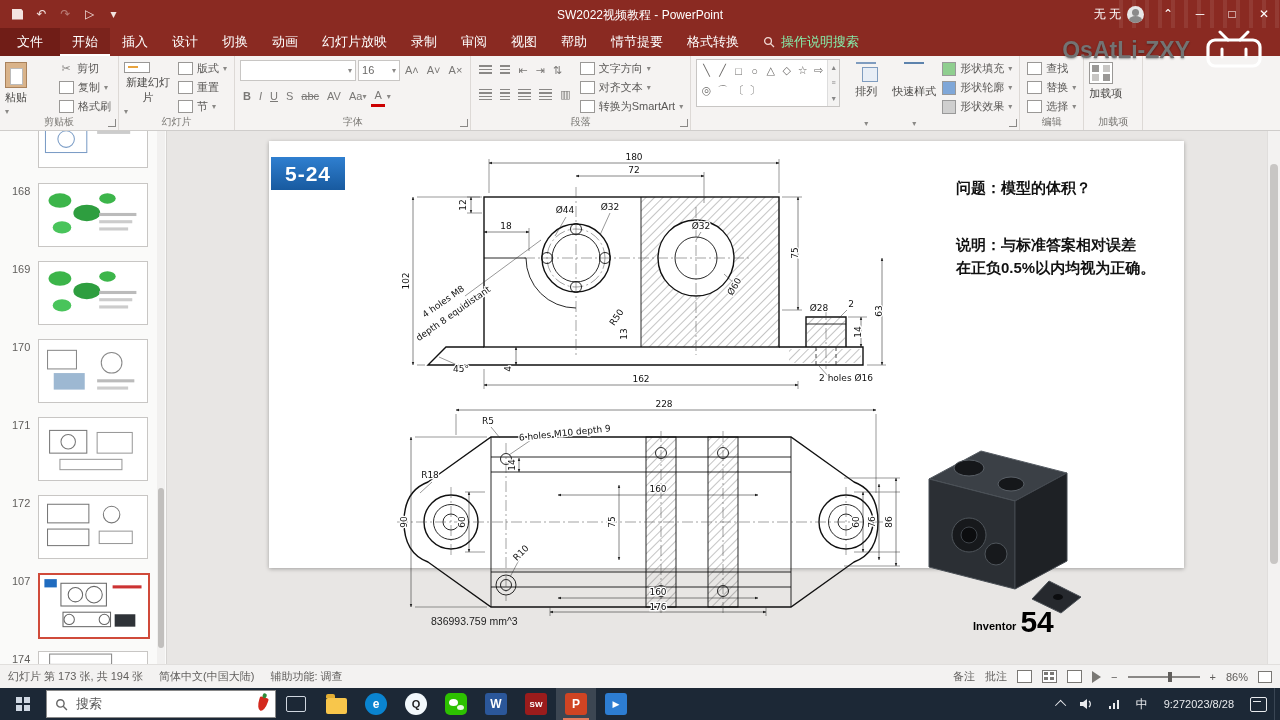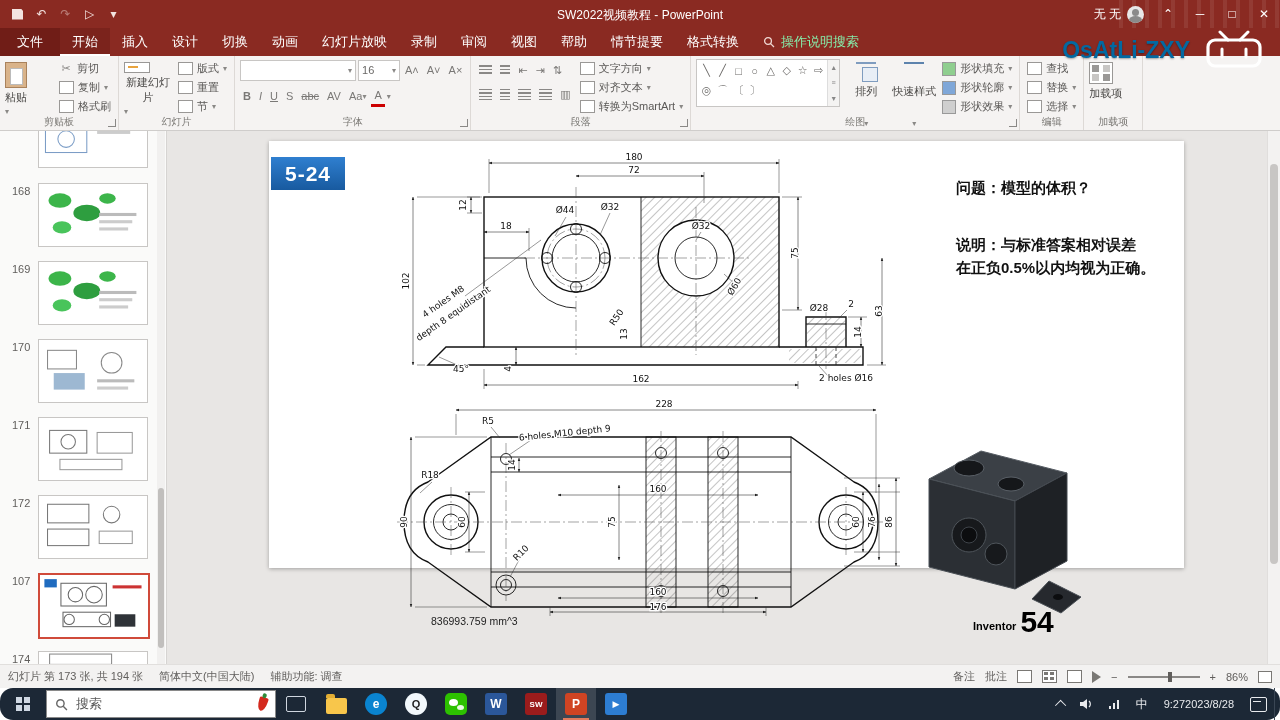--- a/index.html
+++ b/index.html
@@ -66,21 +66,21 @@
   .ic-arrange::after{content:"";position:absolute;left:5px;top:4px;width:14px;height:13px;background:#e8eef6;border:1px solid #7f9cbf;}
   .ic-quick{width:18px;height:16px;background:linear-gradient(135deg,#9ec3e8,#3f76b4);border:1px solid #5d83ad;}
   .ic-grid{width:22px;height:20px;background:
     linear-gradient(#9a9896 0 0) left 2px top 2px/7px 7px no-repeat,
     linear-gradient(#c8c6c4 0 0) right 2px top 2px/7px 7px no-repeat,
     linear-gradient(#c8c6c4 0 0) left 2px bottom 2px/7px 7px no-repeat,
     linear-gradient(#9a9896 0 0) right 2px bottom 2px/7px 7px no-repeat,#fff;border:1px solid #9a9896;}
 
   
   .watermark{position:absolute;top:30px;right:14px;display:flex;align-items:center;gap:12px;z-index:40;
-    color:#0369a1;font-weight:bold;font-size:23px;text-shadow:0 1px 2px rgba(0,0,0,.35);pointer-events:none;}
+    color:#737373;font-weight:bold;font-size:23px;text-shadow:0 1px 2px rgba(0,0,0,.35);pointer-events:none;}
 
   
   #workspace{position:absolute;top:130px;left:0;right:0;bottom:55px;display:flex;}
   #panel{width:166px;background:#fafaf9;border-right:1px solid #d6d4d2;position:relative;overflow:hidden;}
   .tnum{position:absolute;left:12px;font-size:11px;color:#605e5c;}
   .tbox{position:absolute;left:38px;width:108px;height:62px;background:#fff;border:1px solid #c8c6c4;overflow:hidden;}
   .tbox.sel{border:2px solid #d04a3a;}
   .tbox svg{width:100%;height:100%;}
   .pscroll{position:absolute;right:1px;top:0;bottom:0;width:8px;background:#f1f0ef;}
   .pthumb{position:absolute;right:1px;width:6px;border-radius:3px;background:#c1bfbd;}
@@ -118,21 +118,21 @@
     display:flex;align-items:center;font-size:11px;color:#605e5c;padding:0 8px;gap:16px;}
   .sright{margin-left:auto;display:flex;align-items:center;gap:10px;}
   .vic{width:13px;height:11px;border:1px solid #7a7874;background:#fff;}
   .vic.grid{background:linear-gradient(#7a7874 0 0) 1px 1px/4px 3px no-repeat,linear-gradient(#7a7874 0 0) 7px 1px/4px 3px no-repeat,linear-gradient(#7a7874 0 0) 1px 6px/4px 3px no-repeat,linear-gradient(#7a7874 0 0) 7px 6px/4px 3px no-repeat,#fff;}
   .vic.play{border:none;background:none;width:0;height:0;border-left:9px solid #7a7874;border-top:6px solid transparent;border-bottom:6px solid transparent;}
   .zslider{width:72px;height:2px;background:#8a8886;position:relative;}
   .zthumb{position:absolute;left:40px;top:-4px;width:4px;height:10px;background:#605e5c;}
   .fitic{width:12px;height:10px;border:1px solid #7a7874;background:#fff;}
 
   
-  #taskbar{position:absolute;left:0;right:0;bottom:0;height:32px;background:#1c2836;display:flex;align-items:center;color:#e8eaed;border-radius:13px;}
+  #taskbar{position:absolute;left:0;right:0;bottom:0;height:32px;background:#1c2836;display:flex;align-items:center;color:#e8eaed;}
   .start{width:46px;height:32px;display:grid;place-items:center;}
   .winlogo{width:14px;height:14px;background:
     linear-gradient(#cfd8e3 0 0) 0 0/6px 6px no-repeat,
     linear-gradient(#cfd8e3 0 0) 8px 0/6px 6px no-repeat,
     linear-gradient(#cfd8e3 0 0) 0 8px/6px 6px no-repeat,
     linear-gradient(#cfd8e3 0 0) 8px 8px/6px 6px no-repeat;}
   .sbox{width:212px;height:26px;background:#fff;border:1px solid #8a8a8a;display:flex;align-items:center;
     gap:8px;padding:0 8px;color:#555;font-size:13px;}
   .chili{margin-left:auto;width:9px;height:14px;background:#d42a1e;border-radius:55% 45% 60% 60%/10% 10% 90% 90%;position:relative;transform:rotate(18deg);}
   .chili::before{content:"";position:absolute;top:-4px;left:2px;width:4px;height:5px;background:#2e8b3a;border-radius:2px;}
@@ -388,21 +388,20 @@
             <span class="chip" style="background:#7fa7d8;"></span>
             <span>形状轮廓</span>
             <span class="dd">▾</span>
           </div>
         <div class="srow">
             <span class="chip" style="background:#cfcfcf;"></span>
             <span>形状效果</span>
             <span class="dd">▾</span>
           </div>
       </div>
-      <span class="rlabel">绘图</span>
       <span class="dlg"></span>
     </div>
 
     <div class="rgroup">
       <div class="scol">
         <div class="srow">
             <span class="ic-box"></span>
             <span>查找</span>
           </div>
         <div class="srow">

